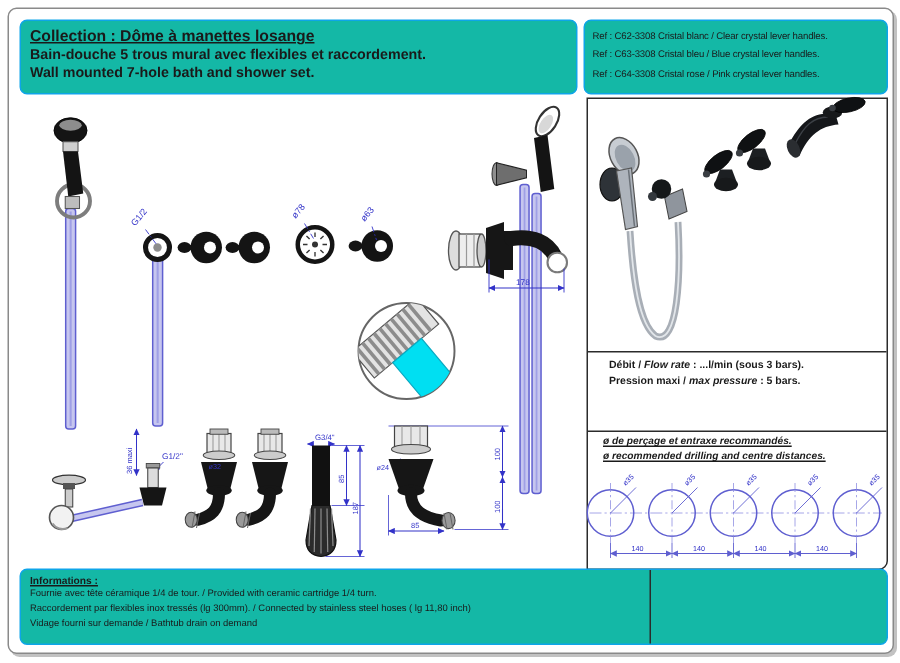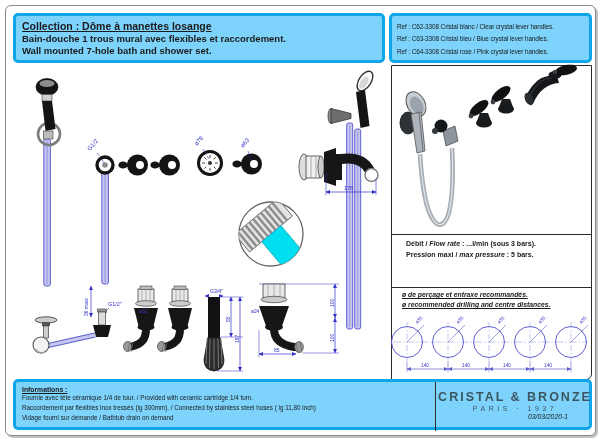--- a/index.html
+++ b/index.html
@@ -1,19 +1,19 @@
 <!DOCTYPE html>
 <html><head>
 <meta charset="utf-8">
 <style>
   * { margin:0; padding:0; box-sizing:border-box; }
   html,body { width:600px; height:442px; background:#fff; font-family:"Liberation Sans", sans-serif; color:#1a1a1a; }
   #sheet { position:absolute; left:5px; top:5px; width:591px; height:431px; background:#fff;
            border:1px solid #8a8a8a; border-radius:6px; box-shadow:2px 2px 0 #c2c2c2; overflow:hidden; }
-  .box { position:absolute; border:3px solid #0ea5e9; border-radius:5px; background:#7dd3fc; }
+  .box { position:absolute; border:1px solid #0ea5e9; border-radius:5px; background:#14b8a6; }
 
   
   #title-box { left:7px; top:7px; width:372px; height:50px; padding:4px 6px; }
   #title-box .l1 { font-size:10.5px; font-weight:bold; text-decoration:underline; }
   #title-box .l2, #title-box .l3 { font-size:9.5px; font-weight:bold; margin-top:1px; }
 
   
   #ref-box { left:383px; top:7px; width:203px; height:50px; padding:5px 4px 0 5px; }
   #ref-box div { font-size:6.4px; letter-spacing:-0.1px; line-height:1.95; white-space:nowrap; }
 
@@ -42,21 +42,21 @@
   svg { position:absolute; overflow:visible; }
   svg text { font-family:"Liberation Sans", sans-serif; fill:#3232c8; }
 </style>
 </head>
 <body>
 
 <div id="sheet">
 
   <div class="box" id="title-box">
     <div class="l1">Collection : Dôme à manettes losange</div>
-    <div class="l2">Bain-douche 1 trous mural avec flexibles et raccordement.</div>
+    <div class="l2">Bain-douche 5 trous mural avec flexibles et raccordement.</div>
     <div class="l3">Wall mounted 7-hole bath and shower set.</div>
   </div>
 
   <div class="box" id="ref-box">
     <div>Ref : C62-3308 Cristal blanc / Clear crystal lever handles.</div>
     <div>Ref : C63-3308 Cristal bleu / Blue crystal lever handles.</div>
     <div>Ref : C64-3308 Cristal rose / Pink crystal lever handles.</div>
   </div>
 
   <svg id="main-drawing" style="left:7px; top:59px;" width="378" height="314" viewBox="0 0 378 314">
@@ -384,20 +384,15 @@
     </svg>
   </div>
 
   <div class="box" id="bottom-strip">
     <div id="info-zone">
       <div id="info-title">Informations :</div>
       <div class="info-line">Fournie avec tête céramique 1/4 de tour. / Provided with ceramic cartridge 1/4 turn.</div>
       <div class="info-line">Raccordement par flexibles inox tressés (lg 300mm). / Connected by stainless steel hoses ( lg 11,80 inch)</div>
       <div class="info-line">Vidage fourni sur demande  / Bathtub drain on demand</div>
     </div>
-    <div id="brand-zone">
-      <div id="brand-name">CRISTAL &amp; BRONZE</div>
-      <div id="brand-city">PARIS · 1937</div>
-      <div id="brand-rev">03/03/2020-1</div>
-    </div>
   </div>
 
 </div>
 
 </body></html>

